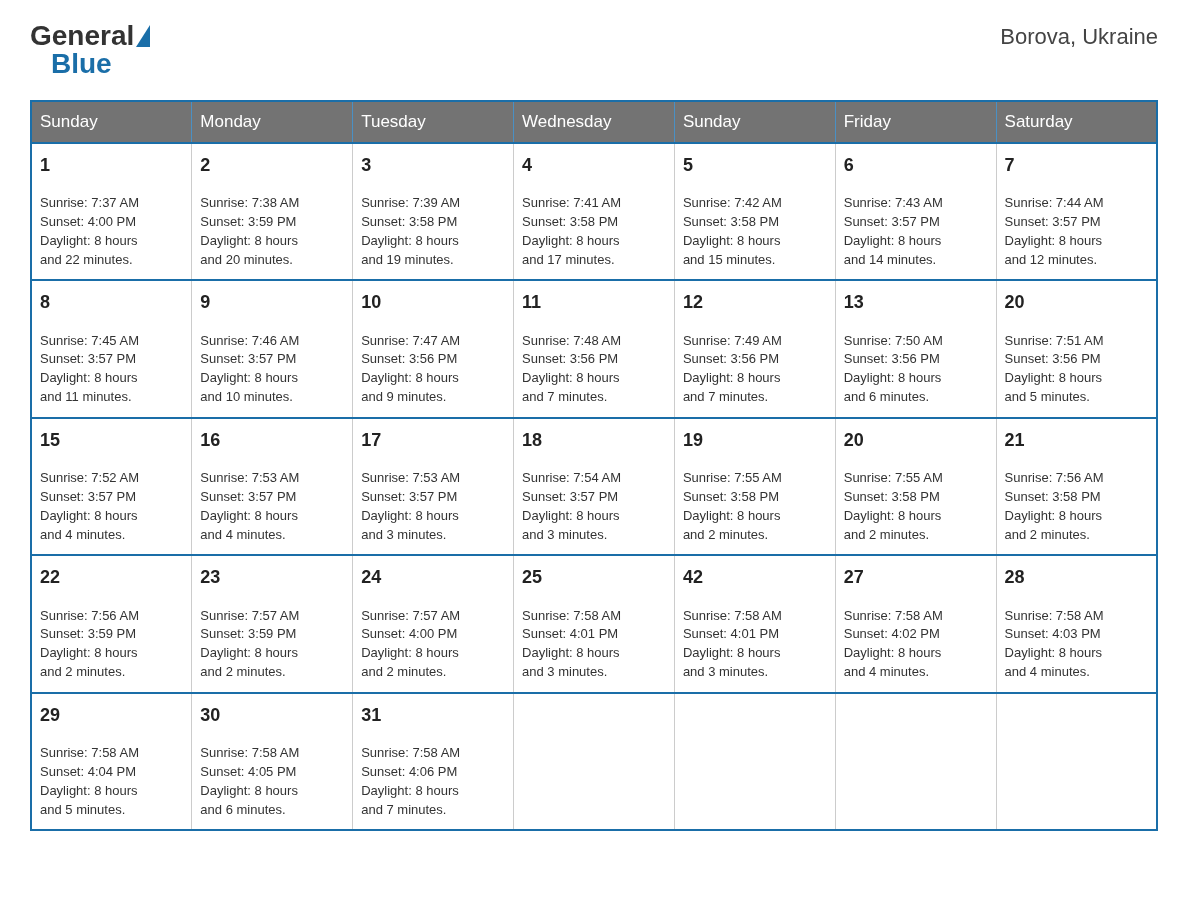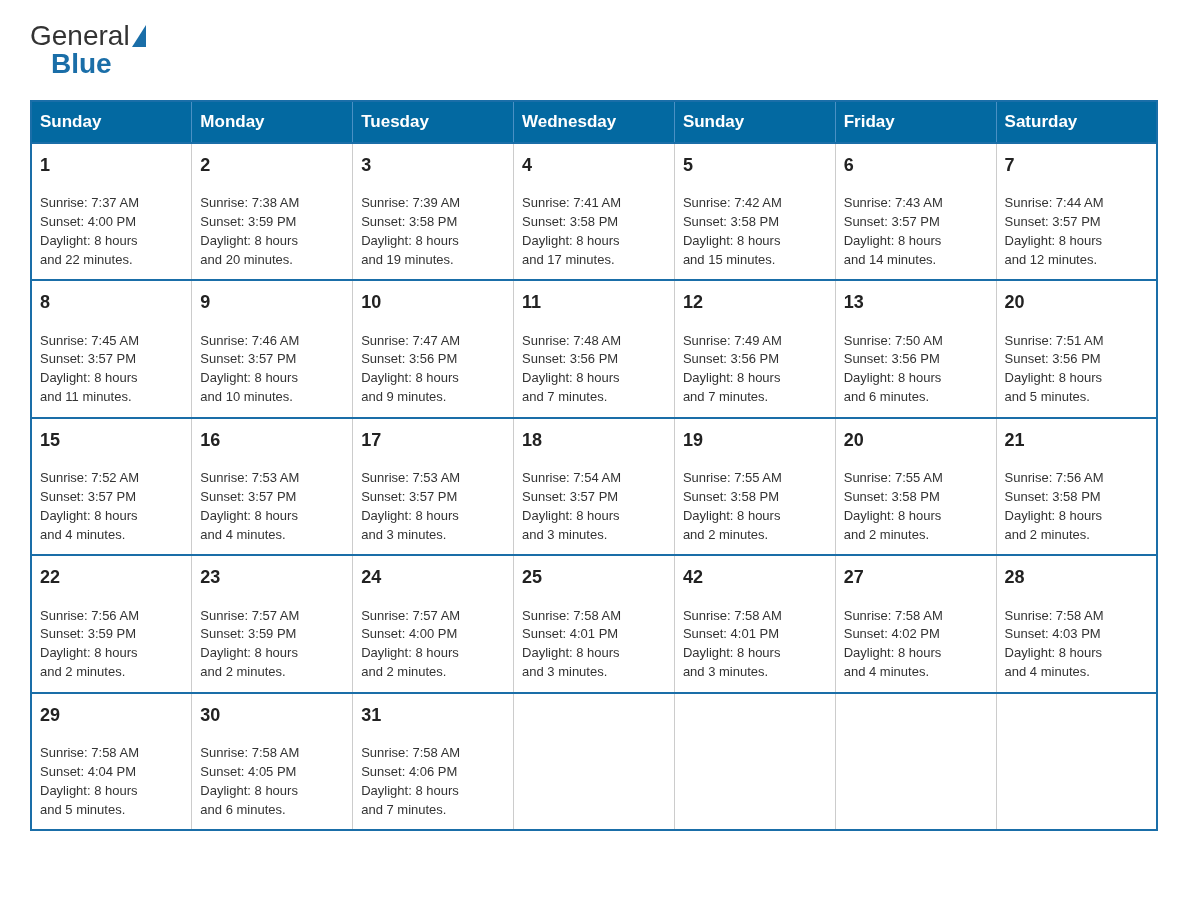--- a/index.html
+++ b/index.html
@@ -16,21 +16,21 @@
       align-items: flex-start;
       margin-bottom: 20px;
     }
     .logo {
       display: flex;
       flex-direction: column;
       align-items: flex-start;
     }
     .logo-text {
       font-size: 28px;
-      font-weight: normal;
+      font-weight: bold;
       color: #333;
       display: flex;
       align-items: center;
     }
     .logo-general { color: #333; }
     .logo-triangle {
       display: inline-block;
       width: 0;
       height: 0;
       border-left: 14px solid transparent;
@@ -57,24 +57,24 @@
       font-size: 22px;
       color: #444;
       margin-top: 4px;
     }
     .calendar {
       width: 100%;
       border-collapse: collapse;
       border: 2px solid #1a6ea8;
     }
     .calendar thead th {
-      background-color: #0369a1;
+      background-color: #737373;
       color: #fff;
       font-size: 17px;
-      font-weight: bold;
+      font-weight: normal;
       padding: 10px 8px;
       text-align: left;
       border-right: 1px solid #4a90c4;
     }
     .calendar thead th:last-child {
       border-right: none;
     }
     .calendar tbody tr {
       border-top: 2px solid #1a6ea8;
     }
@@ -111,20 +111,21 @@
   <div class="logo">
     <div class="logo-text">
       <span class="logo-general">General</span>
       <span class="logo-triangle"></span>
     </div>
     <div style="margin-top:-4px;">
       <span class="logo-blue">Blue</span>
     </div>
   </div>
   <div class="title-area">
+    <div class="location">Borova, Ukraine</div>
   </div>
 </div>
 
 <table class="calendar">
   <thead>
     <tr>
     <th>Sunday</th>
         <th>Monday</th>
         <th>Tuesday</th>
         <th>Wednesday</th>

